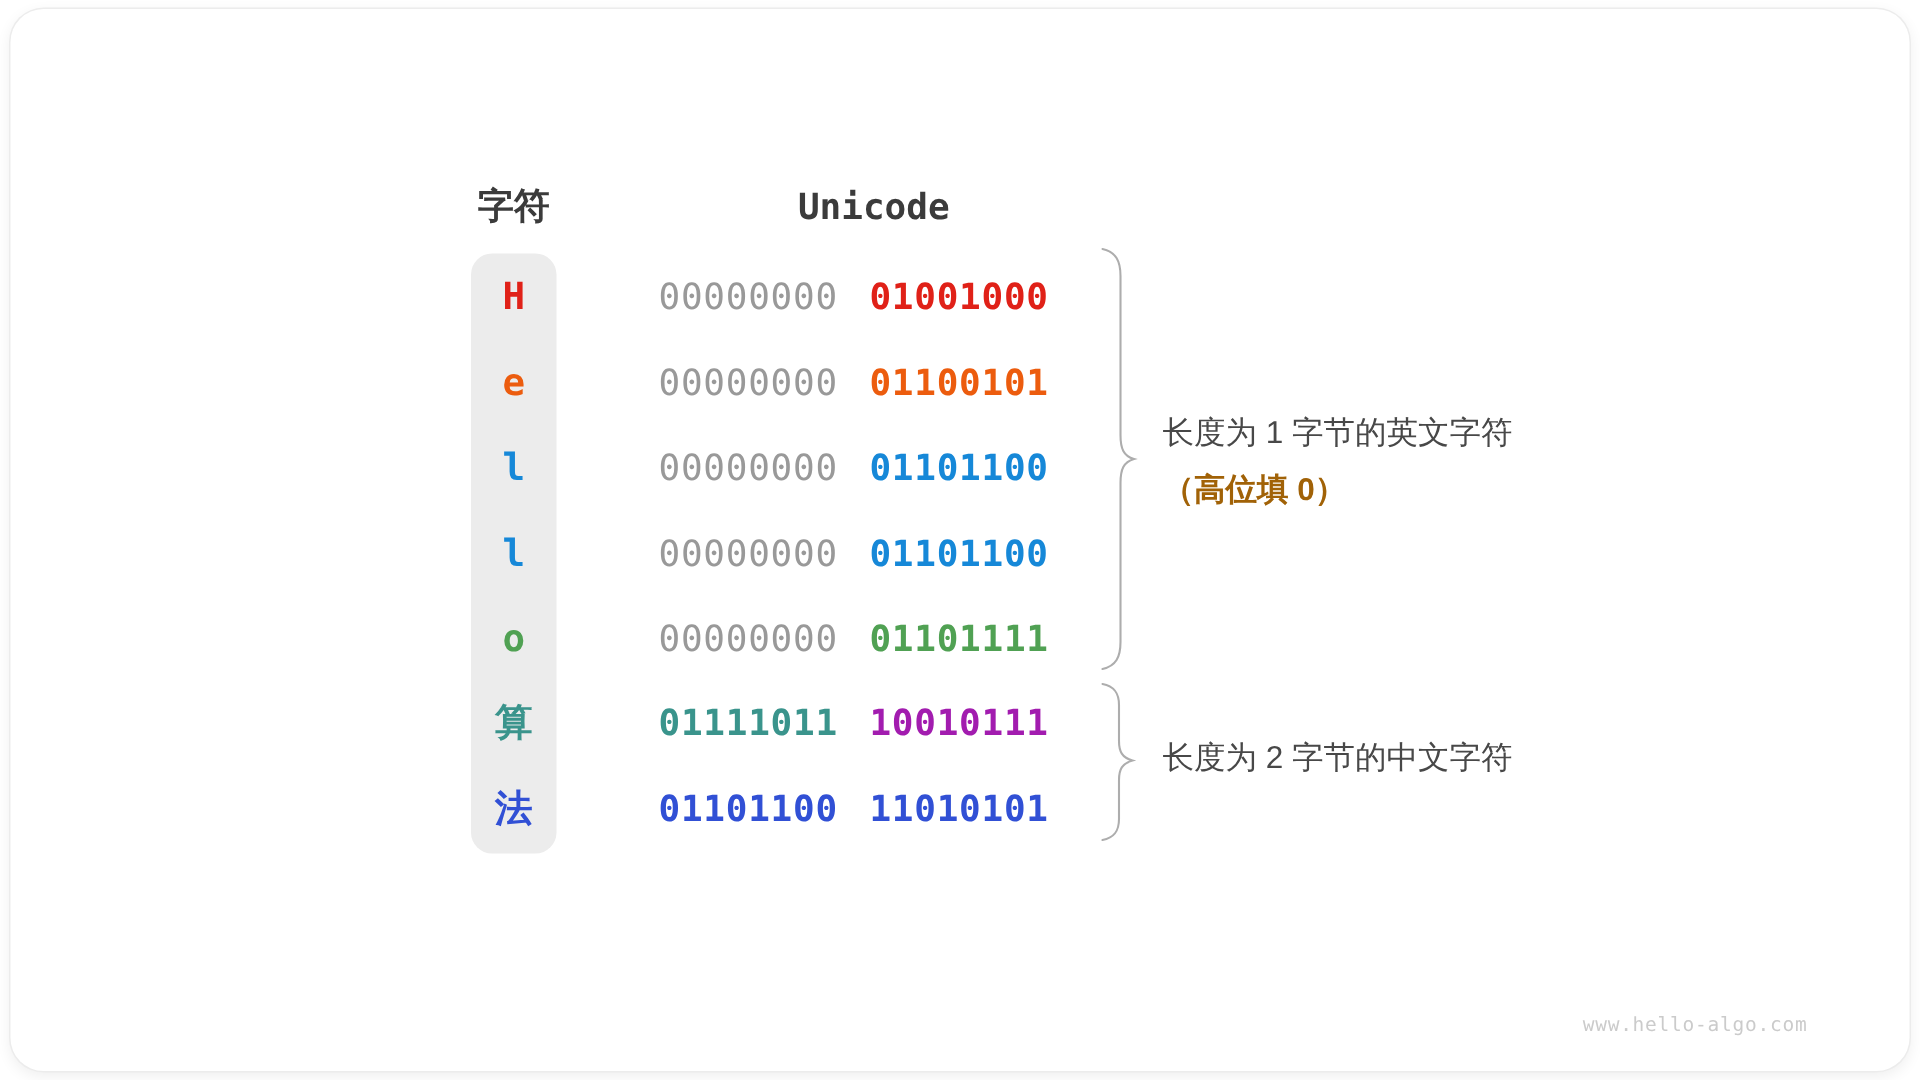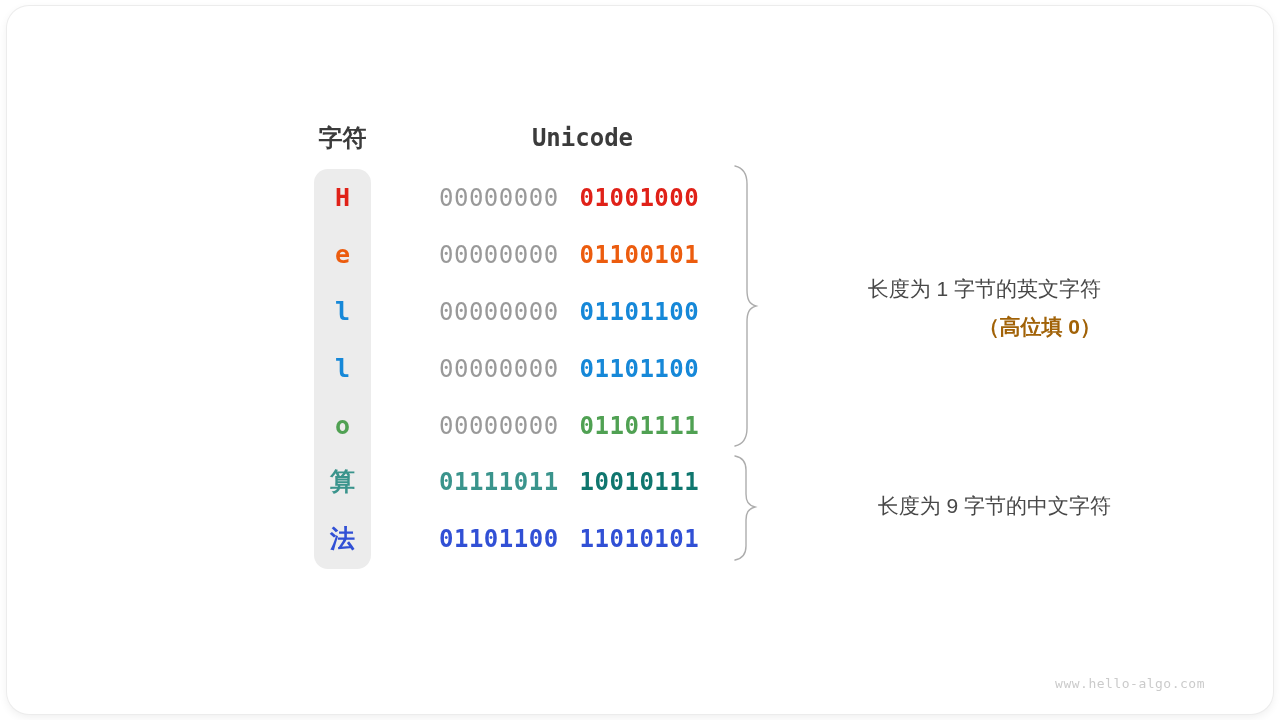--- a/index.html
+++ b/index.html
@@ -77,21 +77,21 @@
     fill: none;
     stroke: #adadad;
     stroke-width: 1.4;
     stroke-linecap: round;
   }
   .brace-1 { left: 722px; top: 158px; }
   .brace-2 { left: 722px; top: 448px; }
 
   .annotation {
     position: absolute;
-    text-align: right;
+    text-align: left;
     font-size: 21px;
     color: #484848;
     line-height: 38px;
   }
   .annotation-en { left: 768px; top: 264px; width: 326px; }
   .annotation-cn { left: 768px; top: 481px; width: 336px; }
   .annotation .sub {
     color: #a16207;
     font-weight: bold;
   }
@@ -136,21 +136,21 @@
       <div class="binary"><span class="byte byte1" style="color: rgb(153, 153, 153);">00000000</span><span class="byte byte2" style="color: rgb(22, 136, 216);">01101100</span></div>
     </div>
 
     <div class="row row-4 row-en">
       <div class="char-cell" style="color: rgb(80, 161, 83);">o</div>
       <div class="binary"><span class="byte byte1" style="color: rgb(153, 153, 153);">00000000</span><span class="byte byte2" style="color: rgb(80, 161, 83);">01101111</span></div>
     </div>
 
     <div class="row row-5 row-cn">
       <div class="char-cell" style="color: rgb(58, 148, 140);">算</div>
-      <div class="binary"><span class="byte byte1" style="color: rgb(58, 148, 140); margin-top: 32px;">01111011</span><span class="byte byte2" style="color: #0f766e; text-align: right;">10010111</span></div>
+      <div class="binary"><span class="byte byte1" style="color: rgb(58, 148, 140); margin-top: 32px;">01111011</span><span class="byte byte2" style="color: #a21caf; text-align: right;">10010111</span></div>
     </div>
 
     <div class="row row-6 row-cn">
       <div class="char-cell" style="color: rgb(49, 80, 213);">法</div>
       <div class="binary"><span class="byte byte1" style="color: rgb(49, 80, 213);">01101100</span><span class="byte byte2" style="color: rgb(49, 80, 213);">11010101</span></div>
     </div>
 
     <svg class="brace brace-1" width="32" height="284" viewBox="0 0 32 284">
       <path d="M6,2 C15,4 18,10 18,20 L18,126 C18,135 20,140 27,142 C20,144 18,149 18,158 L18,264 C18,274 15,280 6,282"></path>
     </svg>
@@ -158,19 +158,19 @@
     <svg class="brace brace-2" width="32" height="110" viewBox="0 0 32 110">
       <path d="M6,2 C14,3.5 17,8 17,16 L17,40 C17,47 19,51 26,53 C19,55 17,59 17,66 L17,92 C17,100 14,104.5 6,106"></path>
     </svg>
 
     <div class="annotation annotation-en">
       <div>长度为 1 字节的英文字符</div>
       <div class="sub">（高位填 0）</div>
     </div>
 
     <div class="annotation annotation-cn">
-      <div>长度为 9 字节的中文字符</div>
+      <div>长度为 2 字节的中文字符</div>
     </div>
 
     <div class="watermark">www.hello-algo.com</div>
 
   </div>
 </div>
 
 </body></html>

